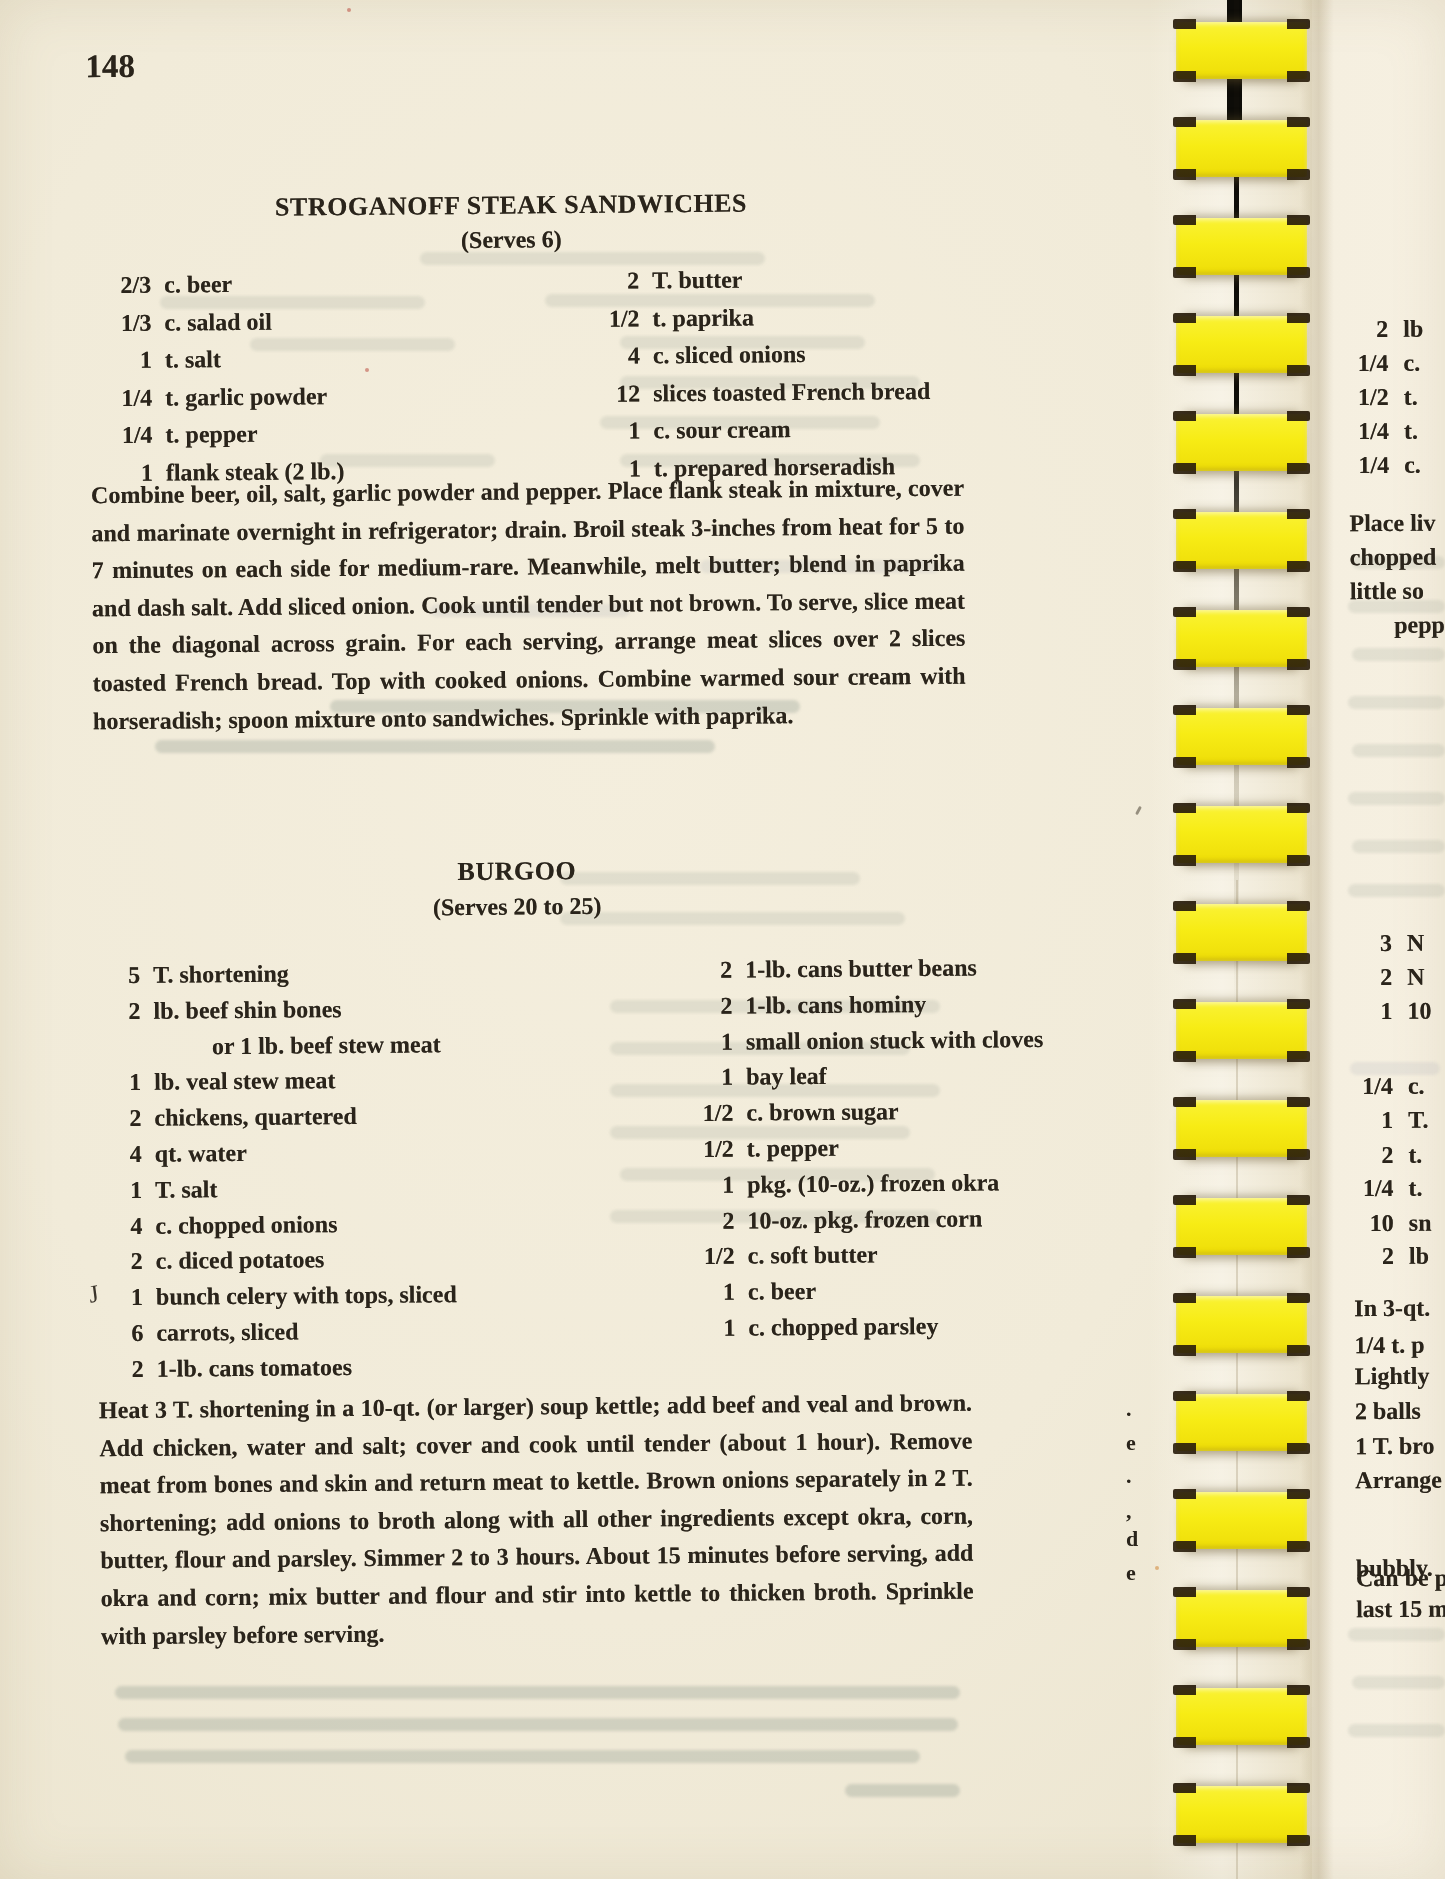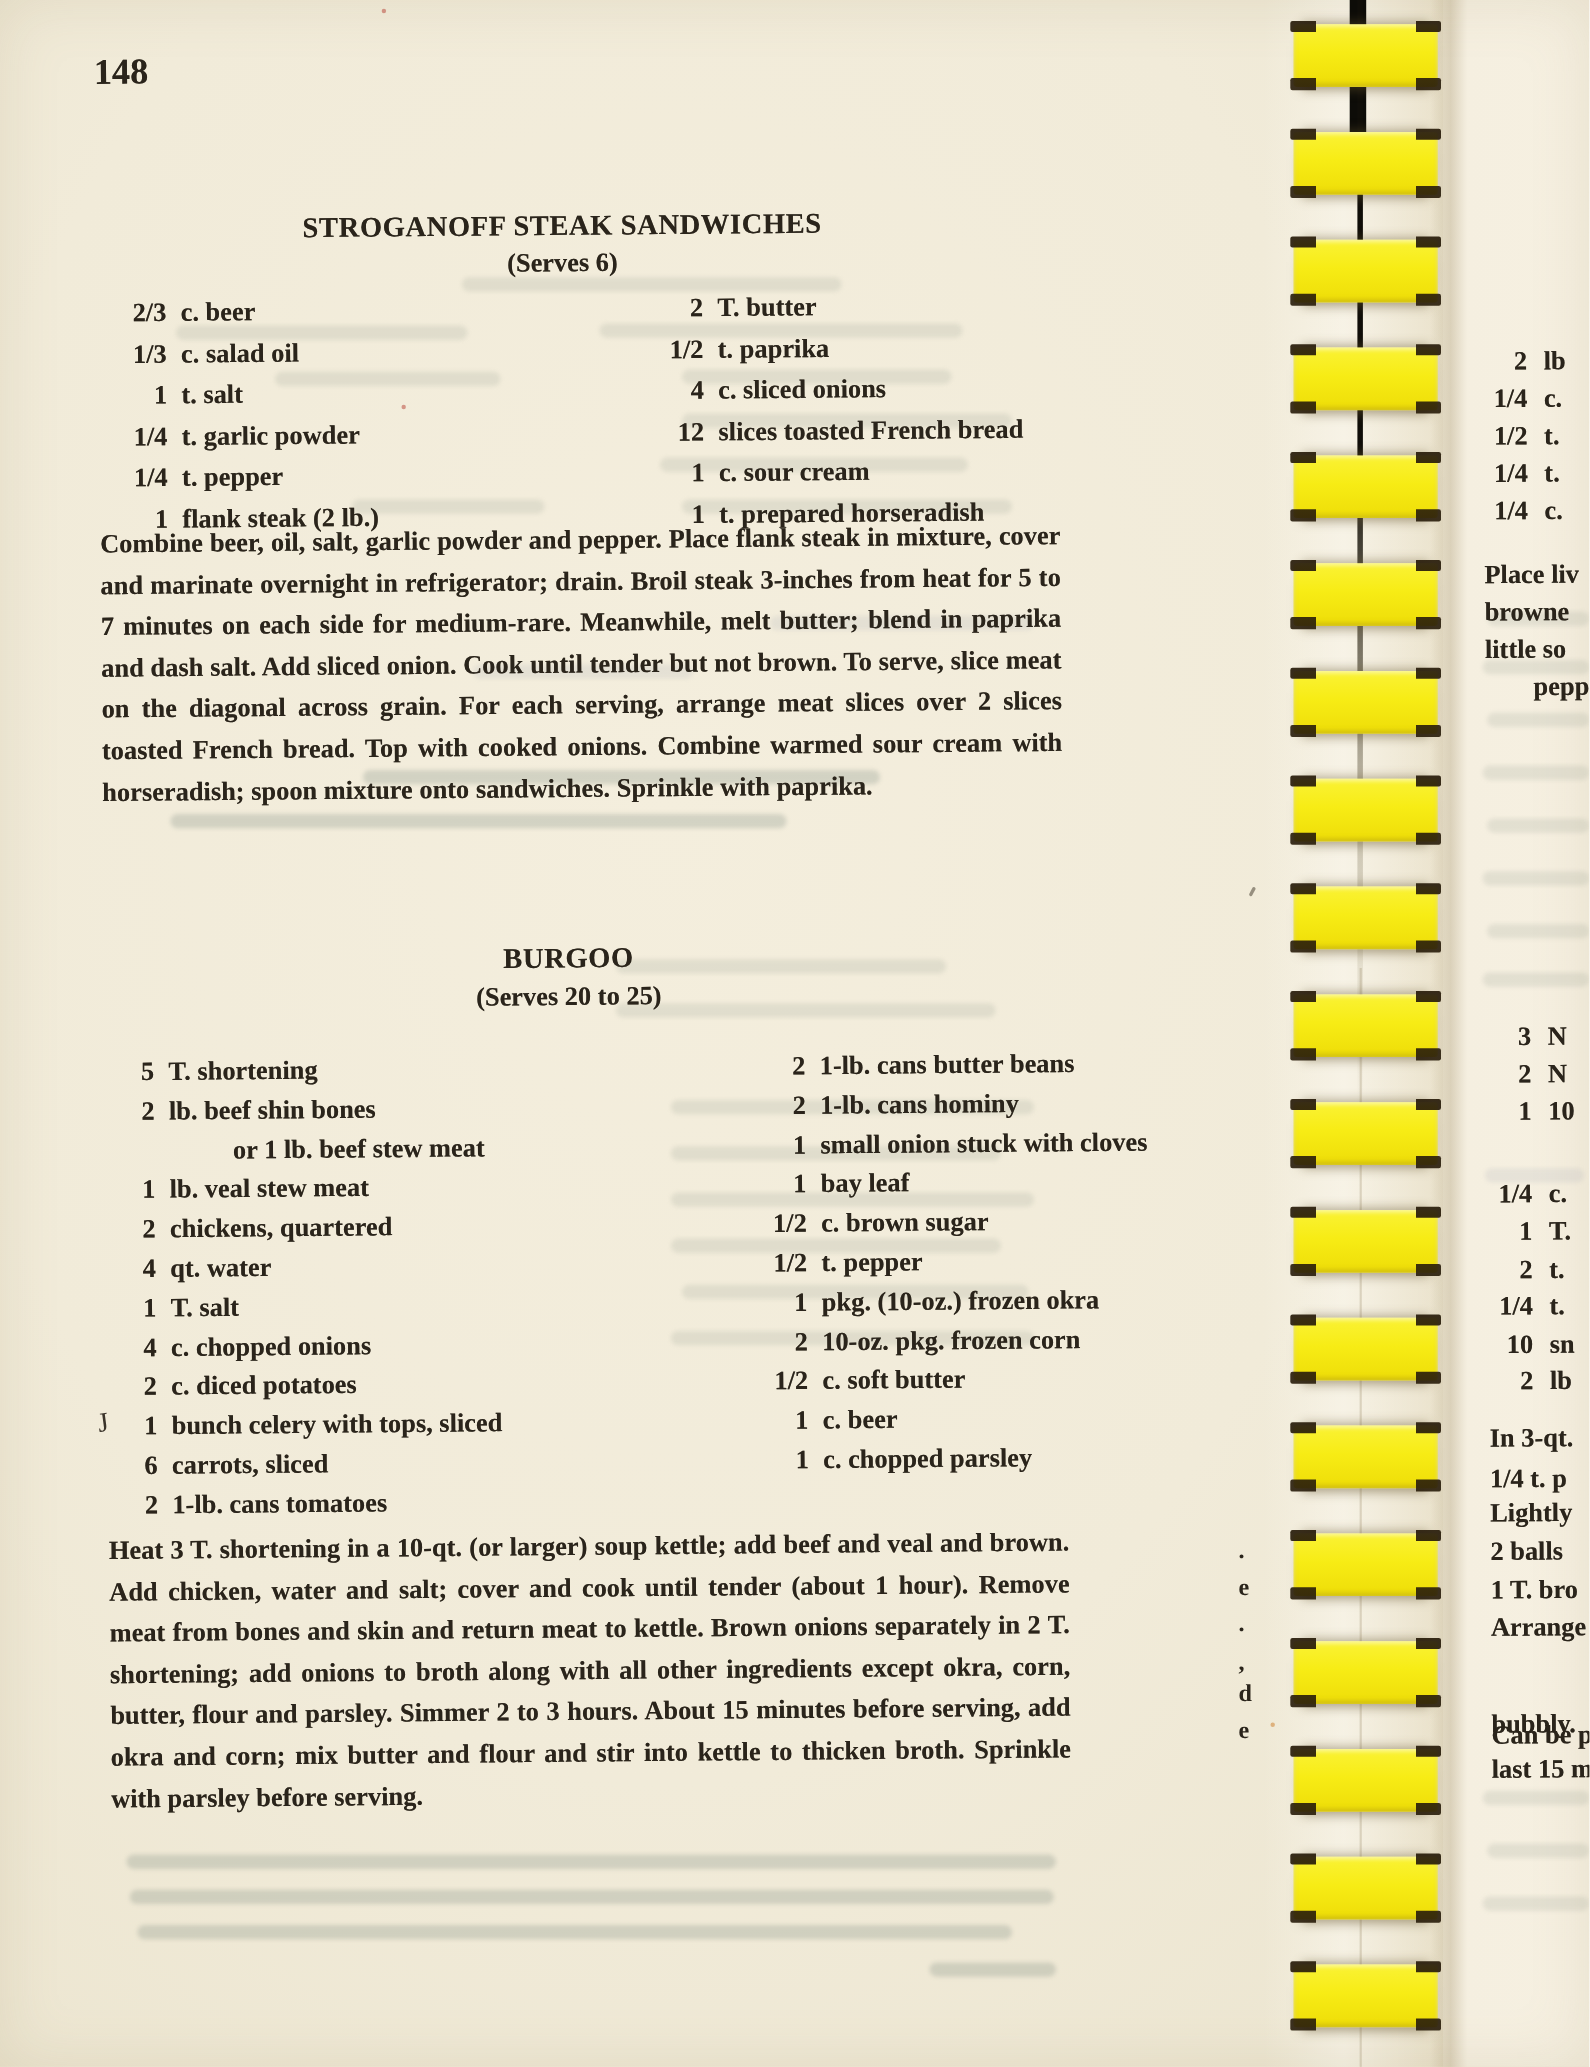--- a/index.html
+++ b/index.html
@@ -322,21 +322,21 @@
       <div class="rp-row" style="top: 456px;">
         <span class="qty">1/4</span>
         <span class="txt">c.</span>
       </div>
       <div class="rp-row para-frag" style="top: 514px;">
 
         <span class="txt">Place liv</span>
       </div>
       <div class="rp-row para-frag" style="top: 548px;">
 
-        <span class="txt">browne</span>
+        <span class="txt">chopped</span>
       </div>
       <div class="rp-row para-frag" style="top: 582px;">
 
         <span class="txt">little so</span>
       </div>
       <div class="rp-row para-frag" style="top: 616px; margin-left: 44px;">
 
         <span class="txt">pepper.</span>
       </div>
       <div class="rp-row" style="top: 934px;">

